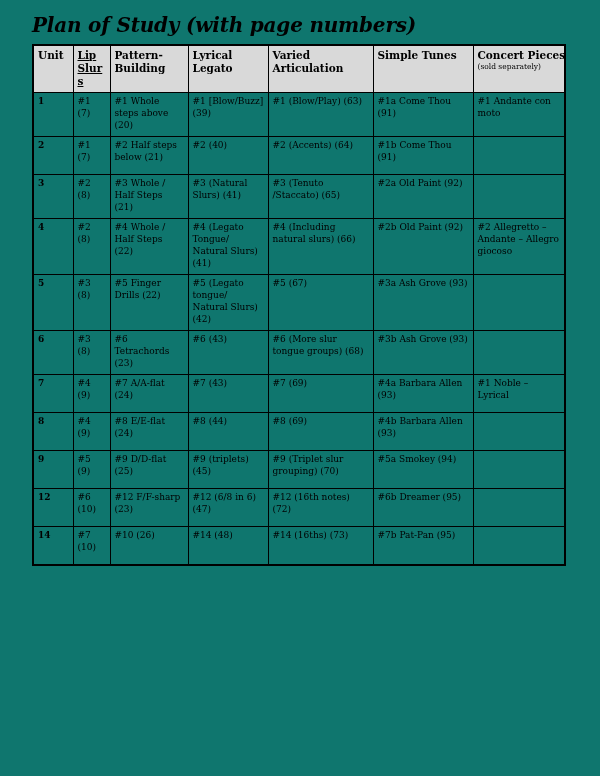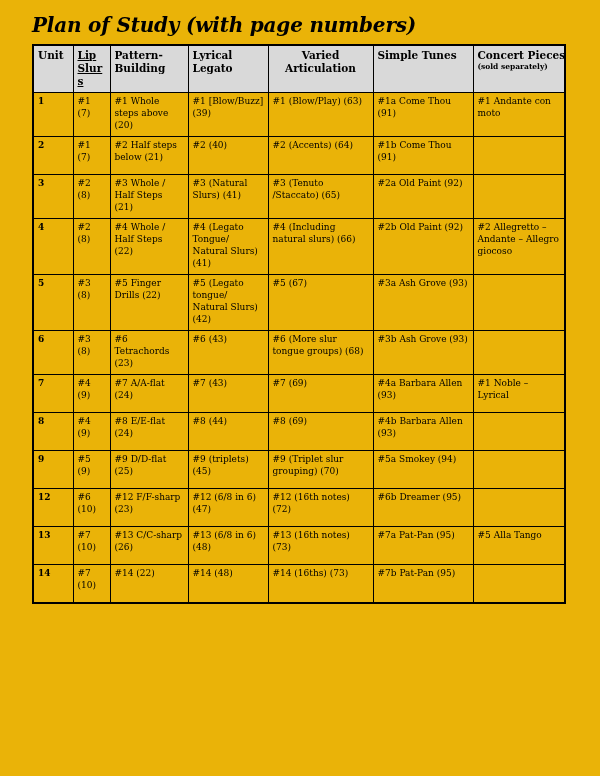--- a/index.html
+++ b/index.html
@@ -4,21 +4,21 @@
 <style>
   html, body {
     margin: 0;
     padding: 0;
     background: #ffffff;
   }
   .page {
     position: relative;
     width: 600px;
     height: 776px;
-    background: #eab308;
+    background: #0f766e;
     font-family: "DejaVu Serif", serif;
     color: #000000;
     overflow: hidden;
     box-sizing: border-box;
     padding: 13px 0 0 32px;
   }
   .doc-title {
     font-size: 20px;
     font-weight: bold;
     font-style: italic;
@@ -56,21 +56,21 @@
   col.c-lip    { width: 37px; }
   col.c-pat    { width: 78px; }
   col.c-lyr    { width: 80px; }
   col.c-var    { width: 105px; }
   col.c-sim    { width: 100px; }
   col.c-con    { width: 92px; }
   .th-nowrap { white-space: nowrap; }
   .th-sub {
     display: block;
     font-size: 7.5px;
-    font-weight: bold;
+    font-weight: normal;
     white-space: nowrap;
   }
   td.cell-unit {
     text-align: center;
     font-weight: bold;
     font-size: 10.5px;
   }
 </style>
 </head>
 <body>
@@ -96,21 +96,21 @@
         </th>
         <th style="background: rgb(217, 217, 217); text-decoration: underline;">
           <span>Lip Slurs</span>
         </th>
         <th style="background: rgb(217, 217, 217);">
           <span>Pattern-Building</span>
         </th>
         <th style="background: rgb(217, 217, 217); margin-left: 40px;">
           <span>Lyrical Legato</span>
         </th>
-        <th style="background: rgb(217, 217, 217); text-align: center;">
+        <th style="background: rgb(217, 217, 217);">
           <span>Varied Articulation</span>
         </th>
         <th style="background: rgb(217, 217, 217);">
           <span>Simple Tunes</span>
         </th>
         <th style="background: rgb(217, 217, 217);">
           <span class="th-nowrap">Concert Pieces</span>
           <span class="th-sub">(sold separately)</span>
         </th>
       </tr>
@@ -200,32 +200,23 @@
         <tr>
       <td class="cell-unit">12</td>
       <td>#6 (10)</td>
       <td>#12 F/F-sharp (23)</td>
       <td>#12 (6/8 in 6) (47)</td>
       <td>#12 (16th notes) (72)</td>
       <td>#6b Dreamer (95)</td>
       <td></td>
     </tr>
         <tr>
-      <td class="cell-unit">13</td>
-      <td>#7 (10)</td>
-      <td>#13 C/C-sharp (26)</td>
-      <td>#13 (6/8 in 6) (48)</td>
-      <td>#13 (16th notes) (73)</td>
-      <td>#7a Pat-Pan (95)</td>
-      <td>#5 Alla Tango</td>
-    </tr>
-        <tr>
       <td class="cell-unit">14</td>
       <td>#7 (10)</td>
-      <td>#14 (22)</td>
+      <td>#10 (26)</td>
       <td>#14 (48)</td>
       <td>#14 (16ths) (73)</td>
       <td>#7b Pat-Pan (95)</td>
       <td></td>
     </tr>
       </tbody>
   </table>
 
 </div>
 

